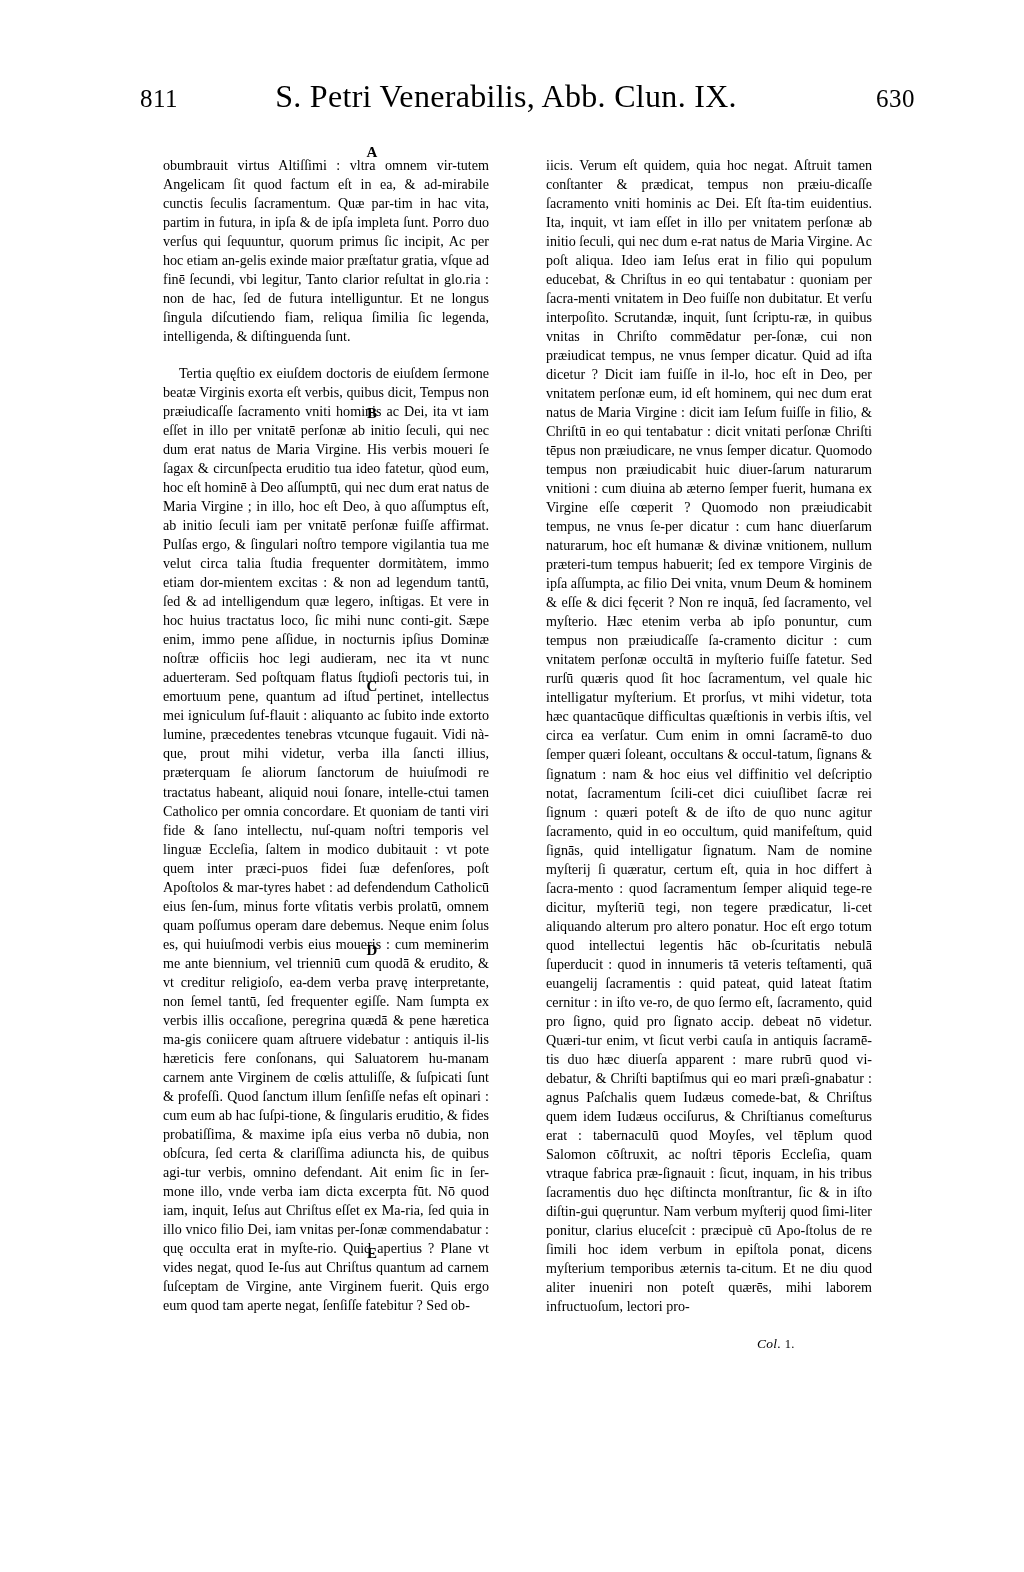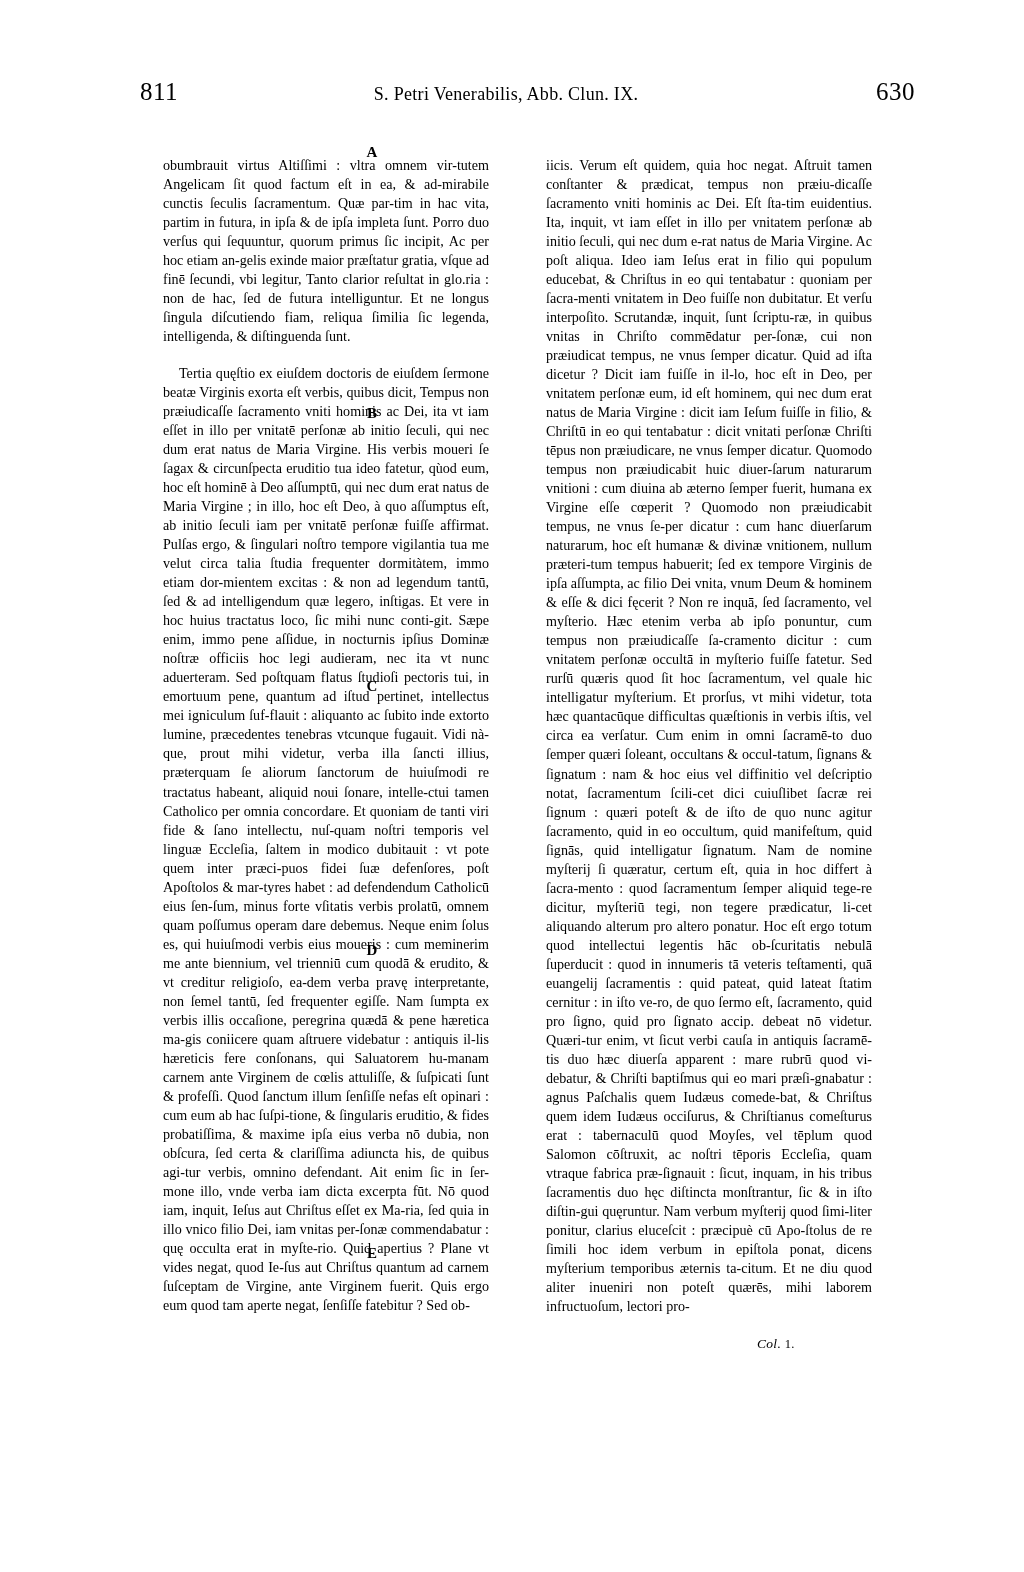--- a/index.html
+++ b/index.html
@@ -34,21 +34,21 @@
     align-items: baseline;
     justify-content: space-between;
   }
   .folio {
     font-size: 25px;
     letter-spacing: 0.5px;
     font-variant-numeric: oldstyle-nums;
     white-space: nowrap;
   }
   .header-title {
-    font-size: 18px;
+    font-size: 32px;
     letter-spacing: 0.3px;
     white-space: nowrap;
     padding-right: 42px;
   }
 
   
   .body-area {
     position: absolute;
     left: 140px;
     top: 138px;

